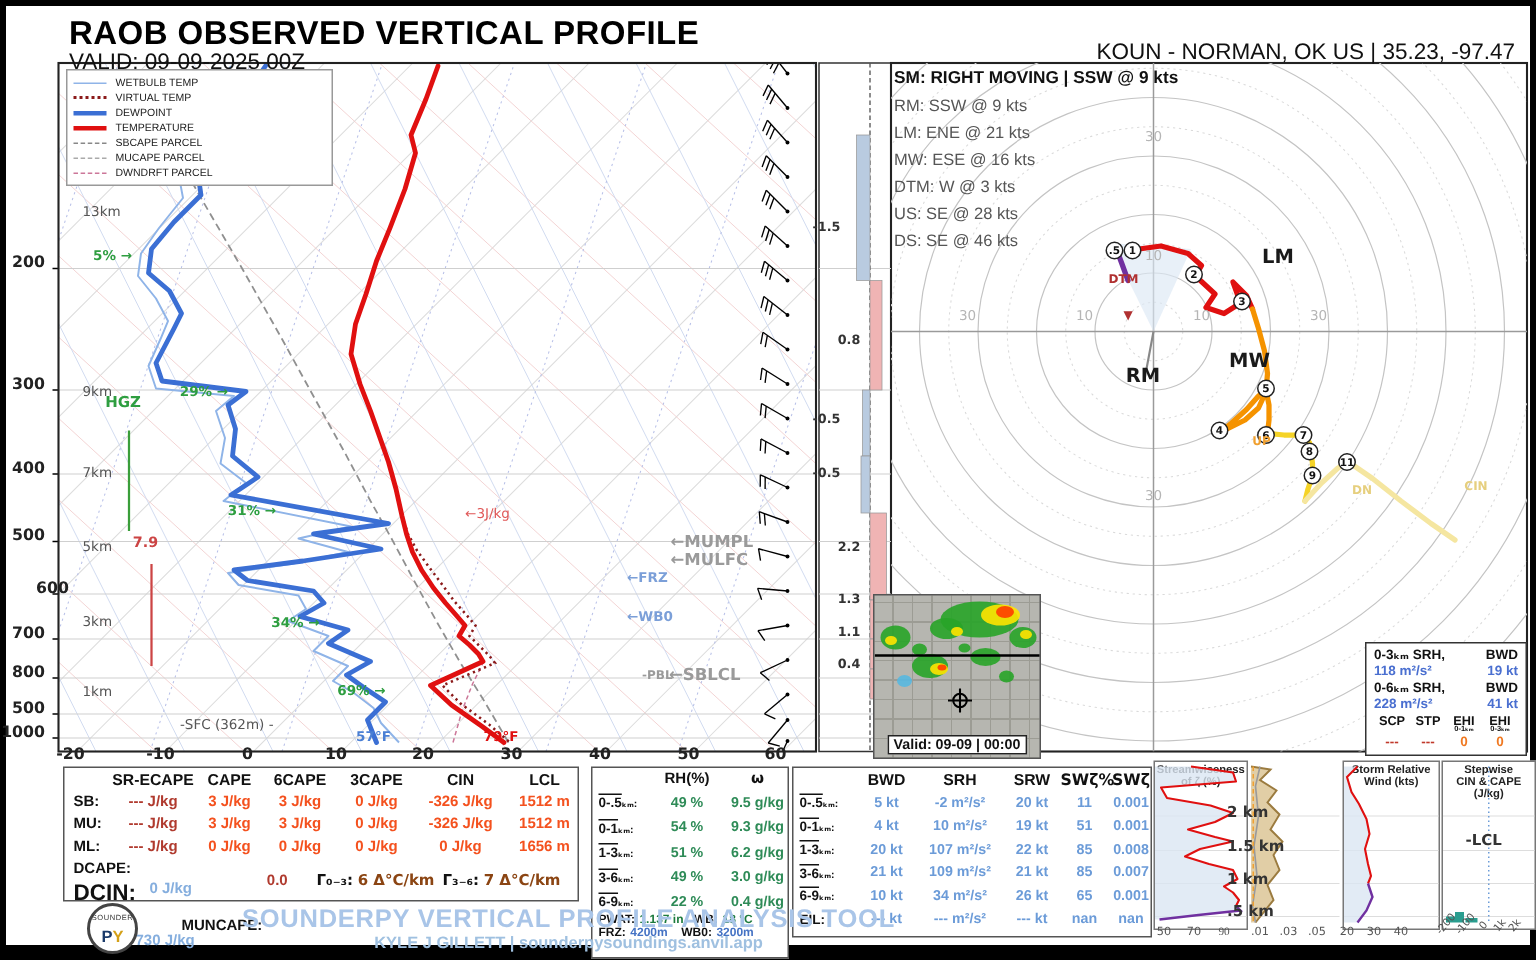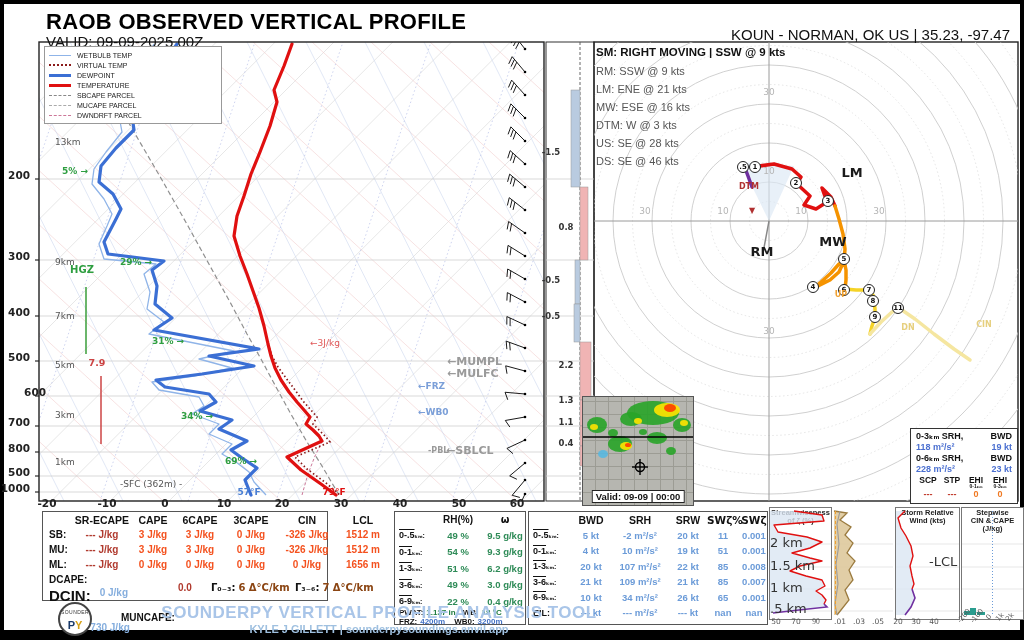--- a/index.html
+++ b/index.html
@@ -24,21 +24,21 @@
   .sfb{font-size:9px;font-weight:bold;color:#4a7fd4;}
   .sfr{font-size:9px;font-weight:bold;color:#e01010;}
   .om{font-size:8.5px;font-weight:bold;color:#333;}
   .ring{font-size:9px;color:#b5b5b5;}
   .hbig{font-size:13px;font-weight:bold;color:#1a1a1a;}
   .dtm{font-size:8px;font-weight:bold;color:#b03030;}
   .up{font-size:8px;font-weight:bold;color:#f0a030;}
   .dn{font-size:8px;font-weight:bold;color:#e6cf7e;}
   .tick{font-size:7.5px;color:#555;}
   .tickr{font-size:7px;color:#555;transform:translate(-50%,-50%) rotate(-50deg);}
-  .pky{font-size:13px;font-weight:normal;color:#333;}
+  .pky{font-size:10px;font-weight:bold;color:#333;padding-left:48px;}
 
   
   .title{left:42px;top:5px;font-size:22px;font-weight:800;color:#000;letter-spacing:.3px;z-index:6;}
   .valid{left:42px;top:29px;font-size:15px;color:#111;z-index:6;}
   .station{right:10px;top:22px;font-size:15px;color:#111;z-index:6;}
 
   
   .legend{left:40px;top:42px;width:168px;background:#fff;border:1px solid #999;z-index:6;padding:3px 4px;}
   .lgrow{display:flex;align-items:center;height:10px;}
   .lgsample{width:22px;margin-right:6px;border-top-width:2px;border-top-style:solid;}
@@ -69,22 +69,22 @@
   
   .radar{left:578px;top:392px;width:112px;height:110px;z-index:6;background-color:#b6b6b0;
          background-image:repeating-linear-gradient(0deg,transparent 0 12px,#9c9c94 12px 13px),
                           repeating-linear-gradient(90deg,transparent 0 12px,#9c9c94 12px 13px);
          border:1px solid #555;box-sizing:border-box;overflow:hidden;}
   .rvalid{position:absolute;left:50%;bottom:2px;transform:translateX(-50%);background:#fff;
           border:1.5px solid #222;font-size:9.5px;font-weight:bold;color:#111;padding:0 3px;white-space:nowrap;}
 
   
   .tbox{background:#fff;border:1.5px solid #555;box-sizing:border-box;z-index:4;}
-  .tl{left:38px;top:507px;width:286px;height:90px;}
-  .tm{left:390px;top:507px;width:132px;height:114px;}
+  .tl{left:38px;top:507px;width:344px;height:90px;}
+  .tm{left:390px;top:507px;width:132px;height:128px;}
   .tk{left:524px;top:507px;width:240px;height:114px;}
   .trow{display:grid;grid-template-columns:30px 58px 44px 50px 52px 60px 52px;align-items:center;height:15px;}
   .th{font-size:10.5px;font-weight:bold;color:#111;text-align:center;}
   .rowlab{font-size:10px;font-weight:bold;color:#111;padding-left:6px;}
   .cell{font-size:10px;font-weight:bold;text-align:center;}
   .c-org{color:#f4511e;}
   .c-dred{color:#b03a2e;}
   .c-blu{color:#85aede;}
   .c-grn{color:#2e8b57;}
   .c-kblu{color:#6b9bd8;}
@@ -173,21 +173,21 @@
     <div class="hsv">
           <span>118 m²/s²</span>
           <span>19 kt</span>
         </div>
     <div class="hsr">
           <span>0-6ₖₘ SRH,</span>
           <span>BWD</span>
         </div>
     <div class="hsv">
           <span>228 m²/s²</span>
-          <span>23 kt</span>
+          <span>41 kt</span>
         </div>
     <div class="hsg">
       <div>
             <div class="hsgl">SCP</div>
             <div class="hsgs"></div>
             <div class="hsgv-red">---</div>
           </div>
       <div>
             <div class="hsgl">STP</div>
             <div class="hsgs"></div>

